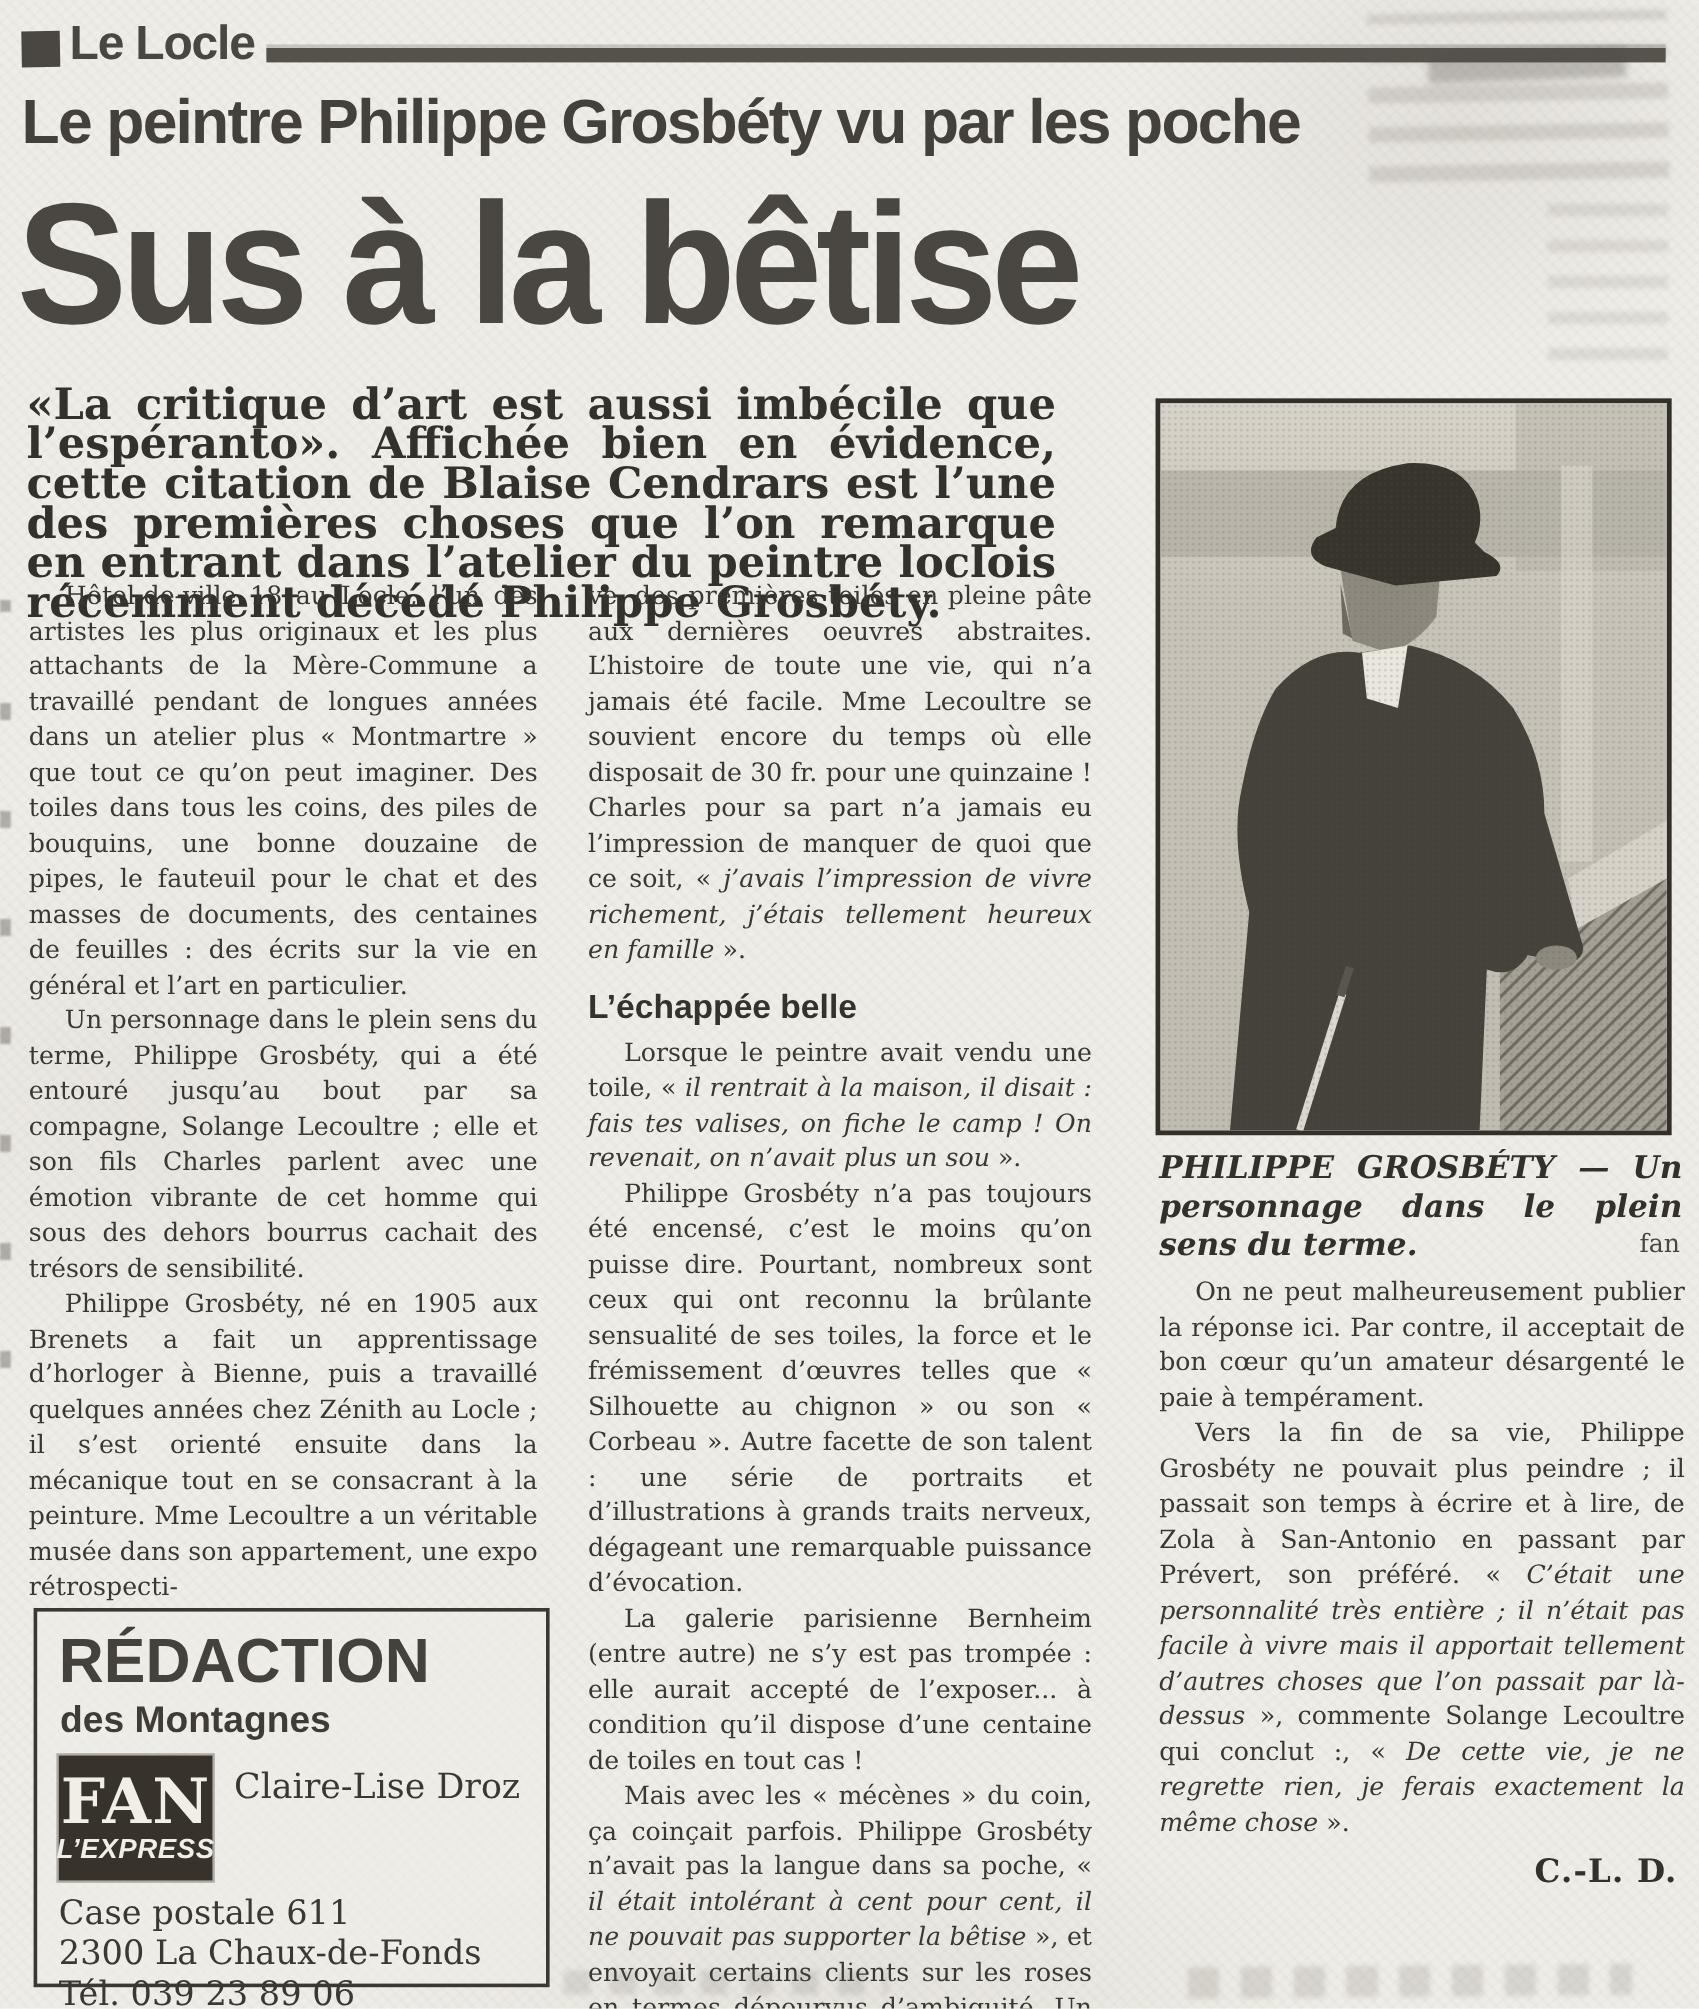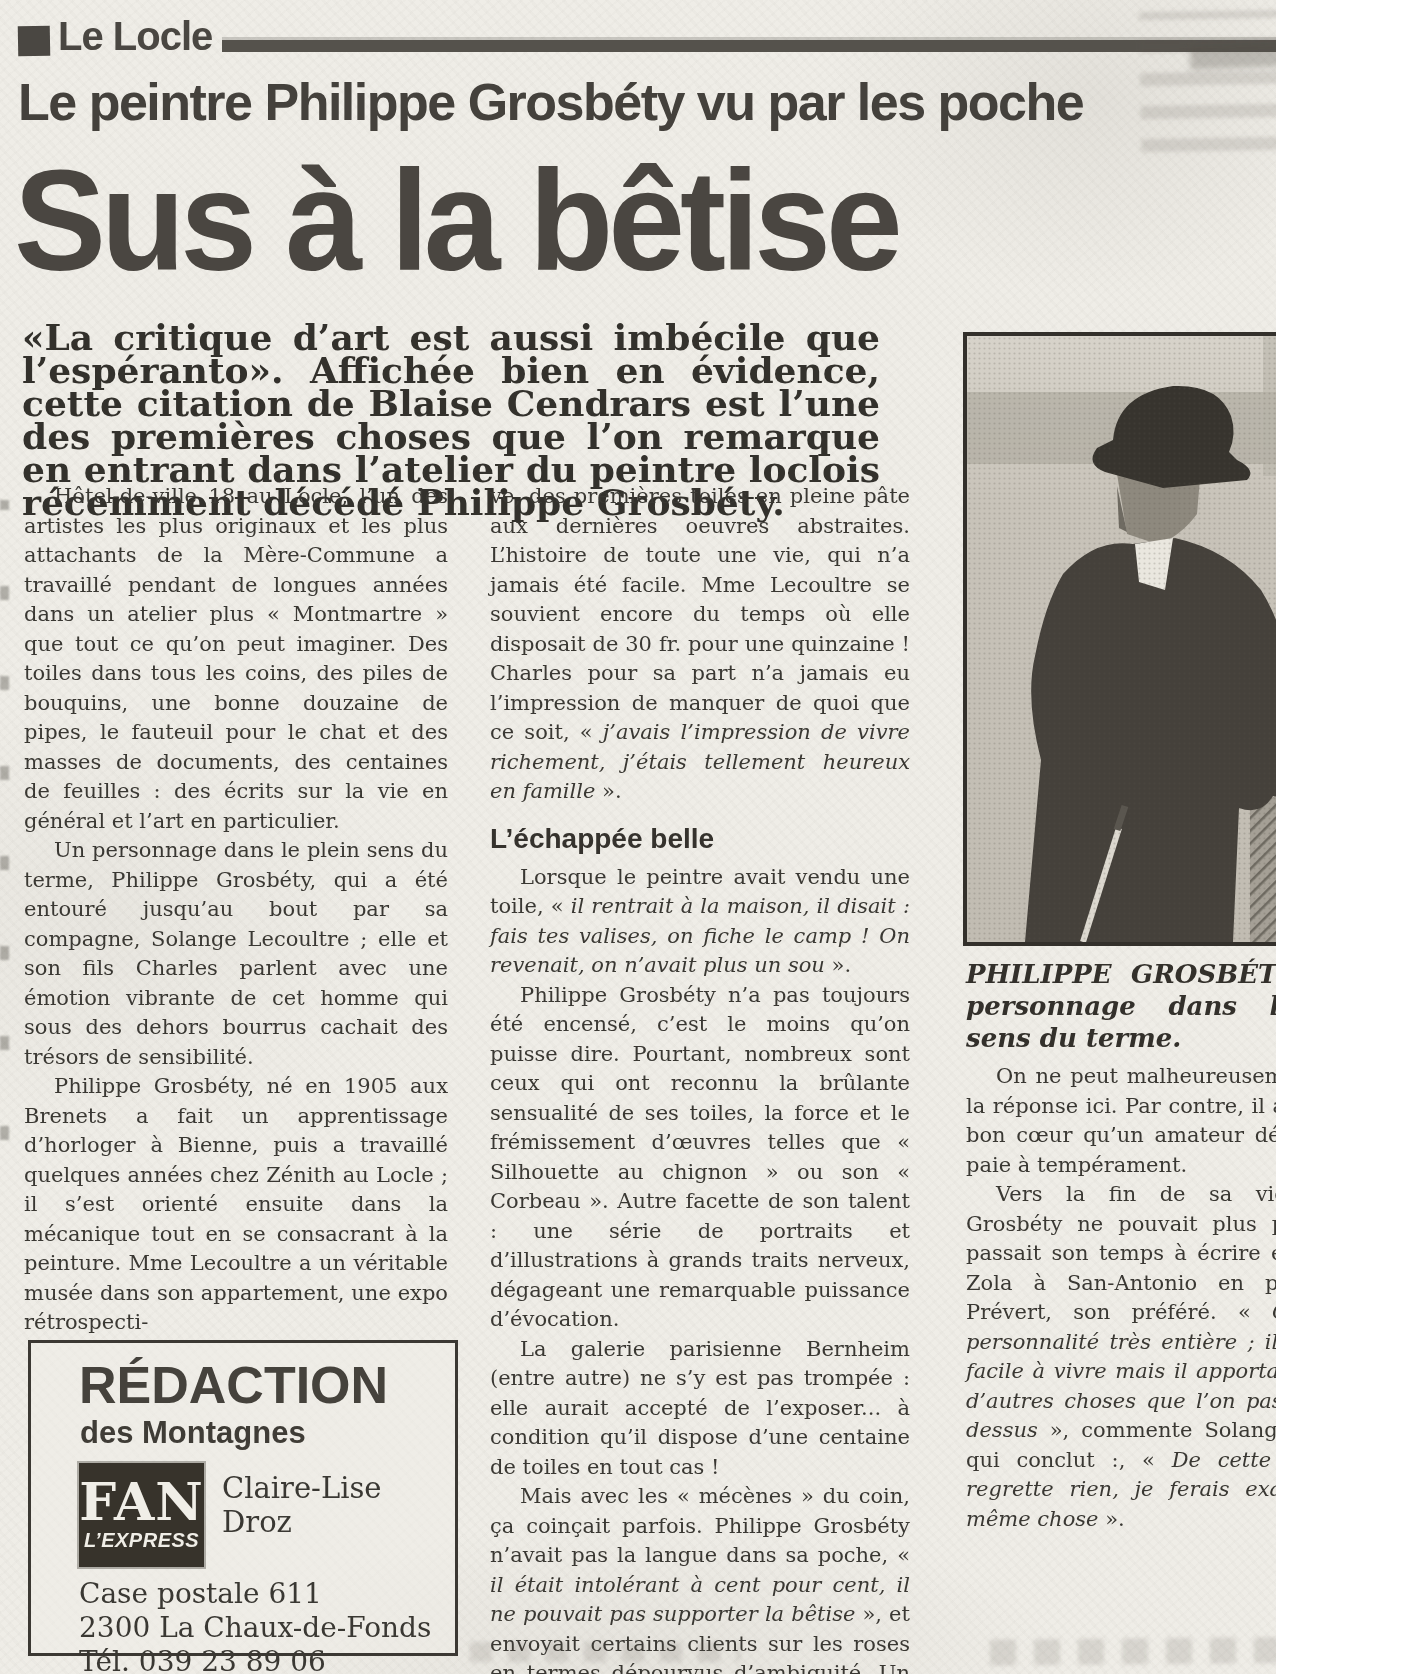--- a/index.html
+++ b/index.html
@@ -1,18 +1,18 @@
 <!DOCTYPE html>
 <html lang="fr"><head>
 <meta charset="utf-8">
 <style>
   html,body{margin:0;padding:0;}
   .page{
     position:relative;
-    width:1276px;height:1674px;
+    width:1416px;height:1674px;
     background-color:#efede7;
     background-image:
       radial-gradient(ellipse 420px 300px at 86% 6%, rgba(115,110,100,.10), transparent 65%),
       radial-gradient(ellipse 500px 380px at 8% 55%, rgba(115,110,100,.06), transparent 60%),
       radial-gradient(ellipse 600px 200px at 50% 99%, rgba(115,110,100,.08), transparent 70%),
       repeating-linear-gradient(47deg, rgba(105,100,92,.028) 0 3px, transparent 3px 8px),
       repeating-linear-gradient(-41deg, rgba(105,100,92,.022) 0 2px, transparent 2px 7px);
     overflow:hidden;
     font-family:"DejaVu Serif", serif;
     color:#3a3833;
@@ -80,21 +80,20 @@
   .photo-credit{
     position:absolute;right:2px;bottom:2px;
     font-style:normal;font-weight:normal;font-size:21px;color:#4a4742;
   }
 
   
   .redaction-box{
     left:28px;top:1340px;width:430px;height:316px;
     border:3px solid #3b3833;box-sizing:border-box;
     background:rgba(240,238,232,.5);
-    padding-left:30px;
   }
   .red-title{
     margin:12px 0 0 18px;
     font-family:"Liberation Sans", sans-serif;font-weight:bold;
     font-size:52px;letter-spacing:0px;color:#45423c;
   }
   .red-subtitle{
     margin:0 0 0 19px;
     font-family:"Liberation Sans", sans-serif;font-weight:bold;
     font-size:31px;color:#3f3c36;
@@ -104,21 +103,21 @@
     width:128px;height:104px;background:#37332b;
     display:flex;flex-direction:column;align-items:center;justify-content:center;
     box-shadow:0 0 0 2px rgba(55,51,43,.35);
   }
   .fan-logo .fan{
     font-family:"DejaVu Serif", serif;font-weight:bold;
     font-size:52px;line-height:50px;color:#f0eee7;letter-spacing:1px;
   }
   .fan-logo .express{
     font-family:"Liberation Sans", sans-serif;font-weight:bold;font-style:italic;
-    font-size:20px;line-height:26px;color:#f0eee7;letter-spacing:0.5px;
+    font-size:23px;line-height:26px;color:#f0eee7;letter-spacing:0.5px;
   }
   .red-contact{margin:8px 0 0 18px;font-size:29px;color:#3a3833;}
   .red-address{margin:10px 0 0 18px;font-size:28px;line-height:34px;color:#3a3833;}
 
   
   .bleed{pointer-events:none;}
   .bleed-tr1{
     left:1140px;top:10px;width:250px;height:140px;
     background:repeating-linear-gradient(0deg, rgba(95,90,82,.16) 0 13px, transparent 13px 33px);
     filter:blur(2px);transform:rotate(-1deg);

